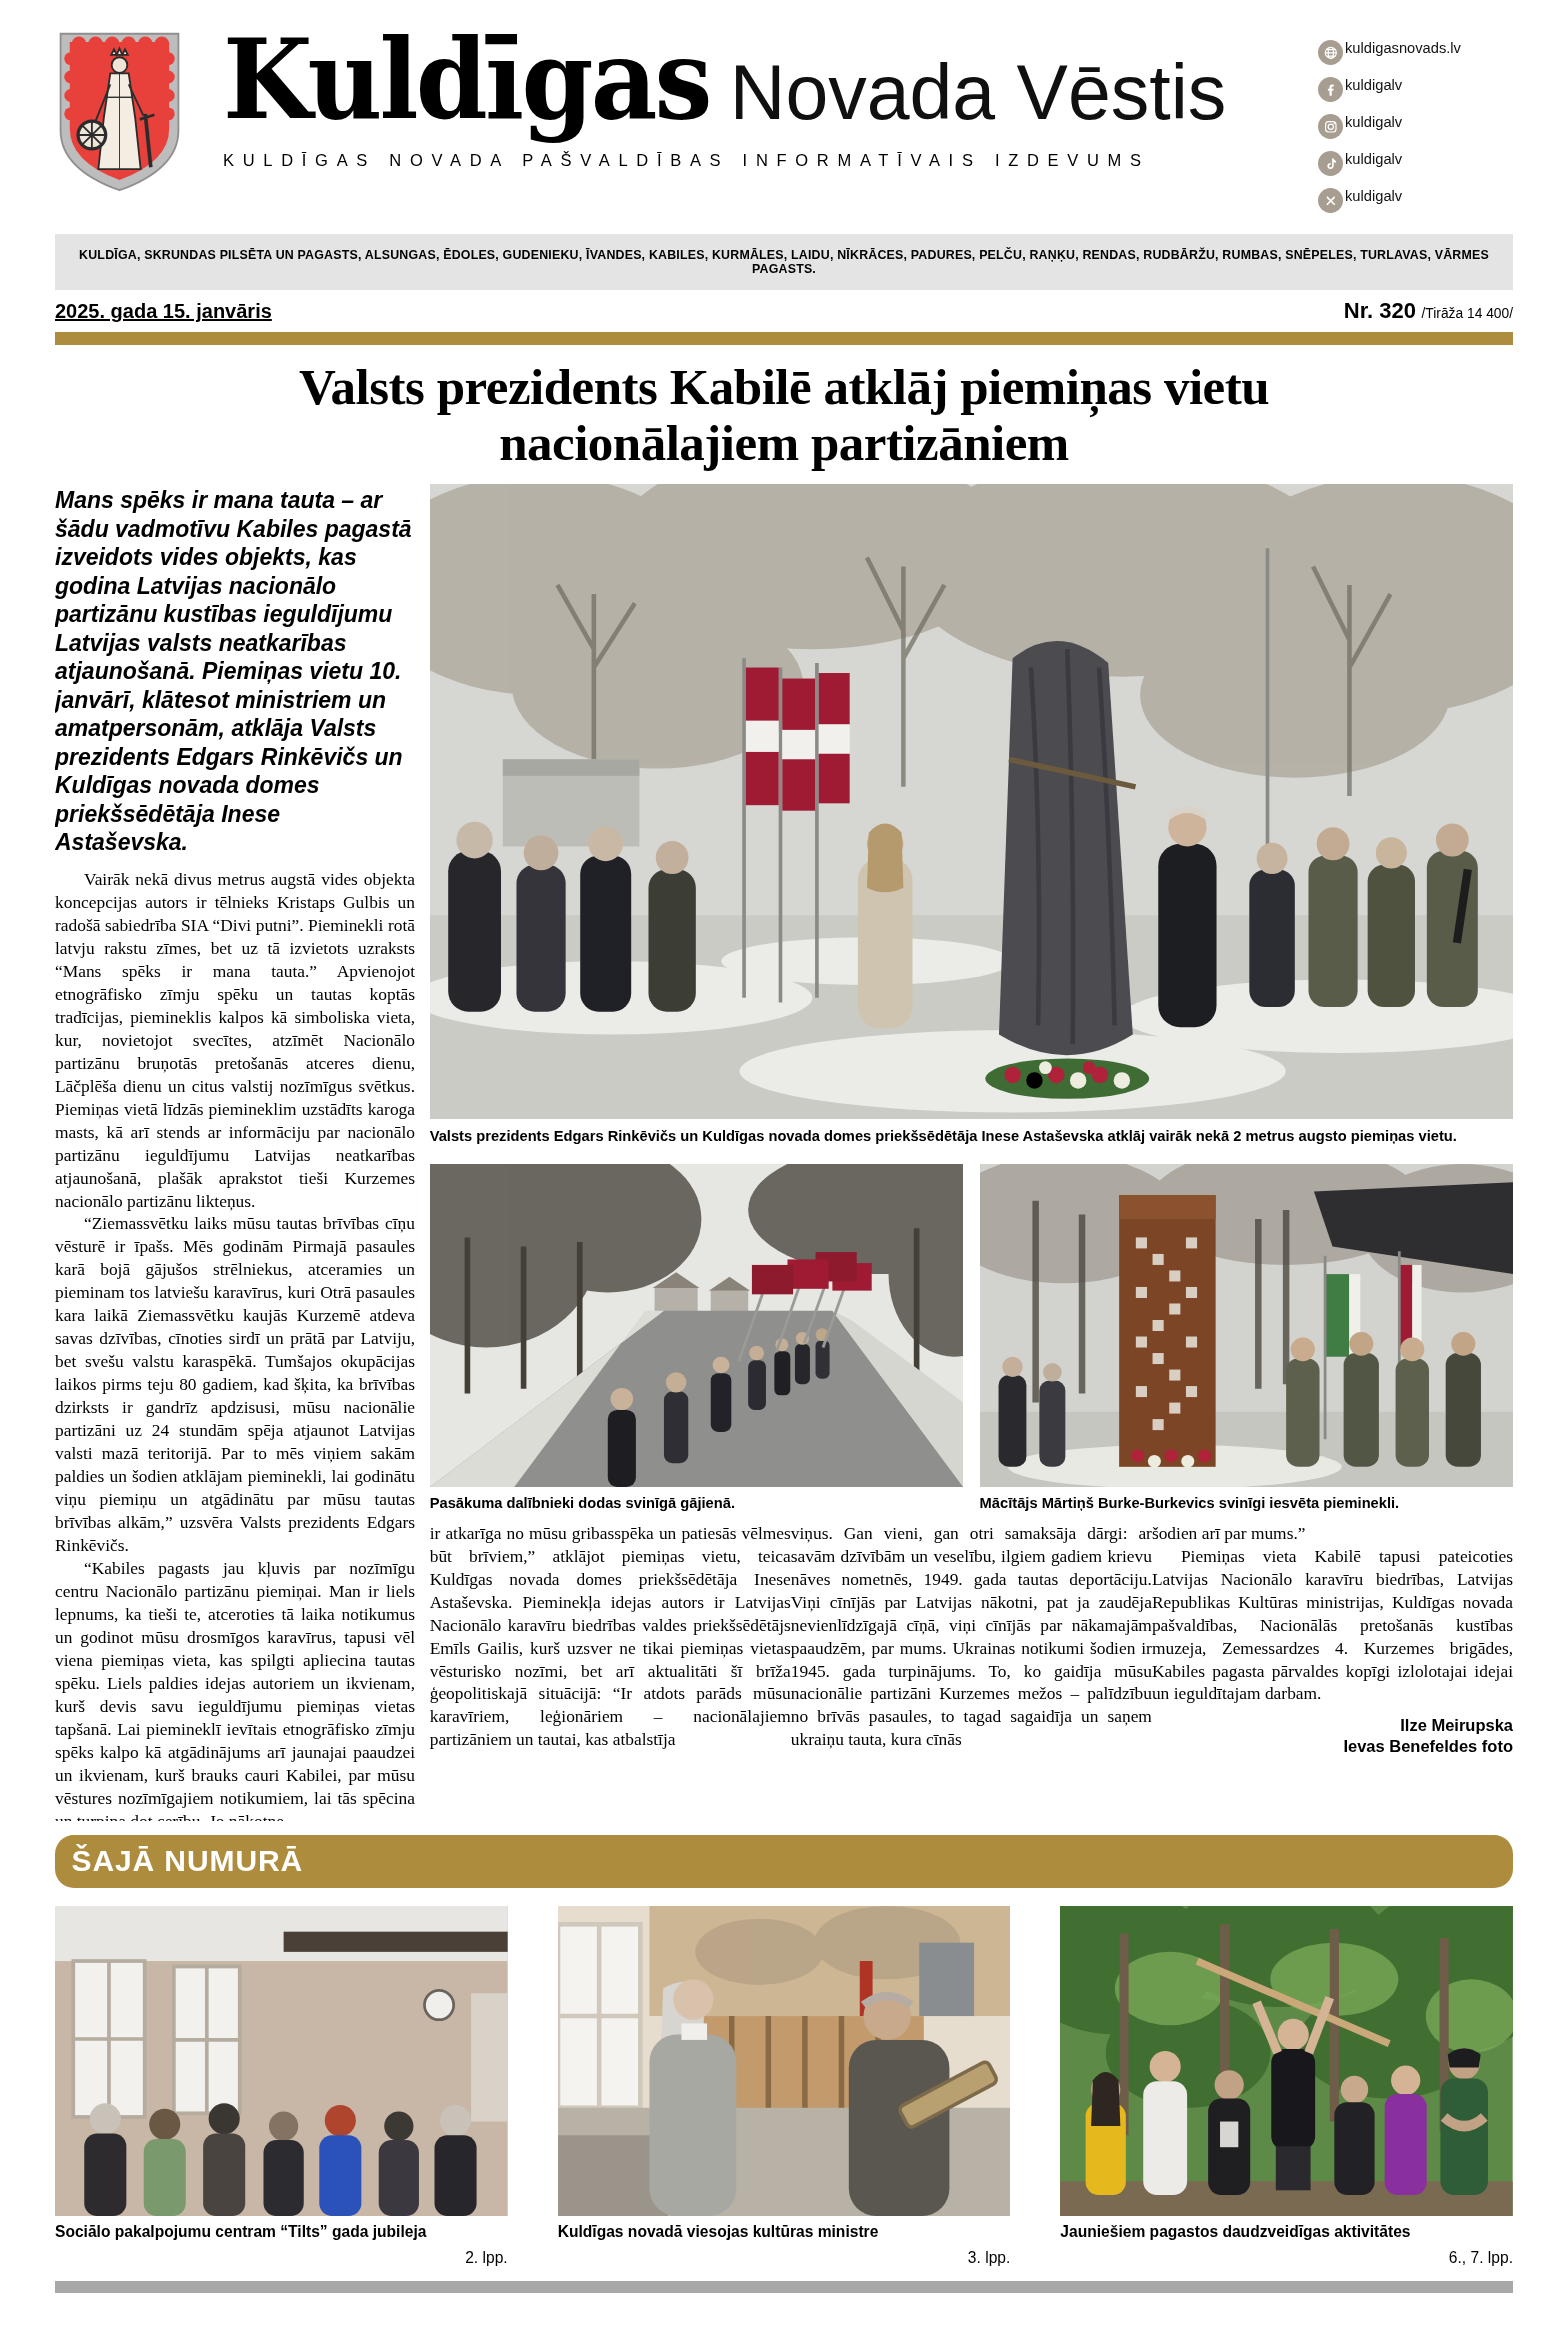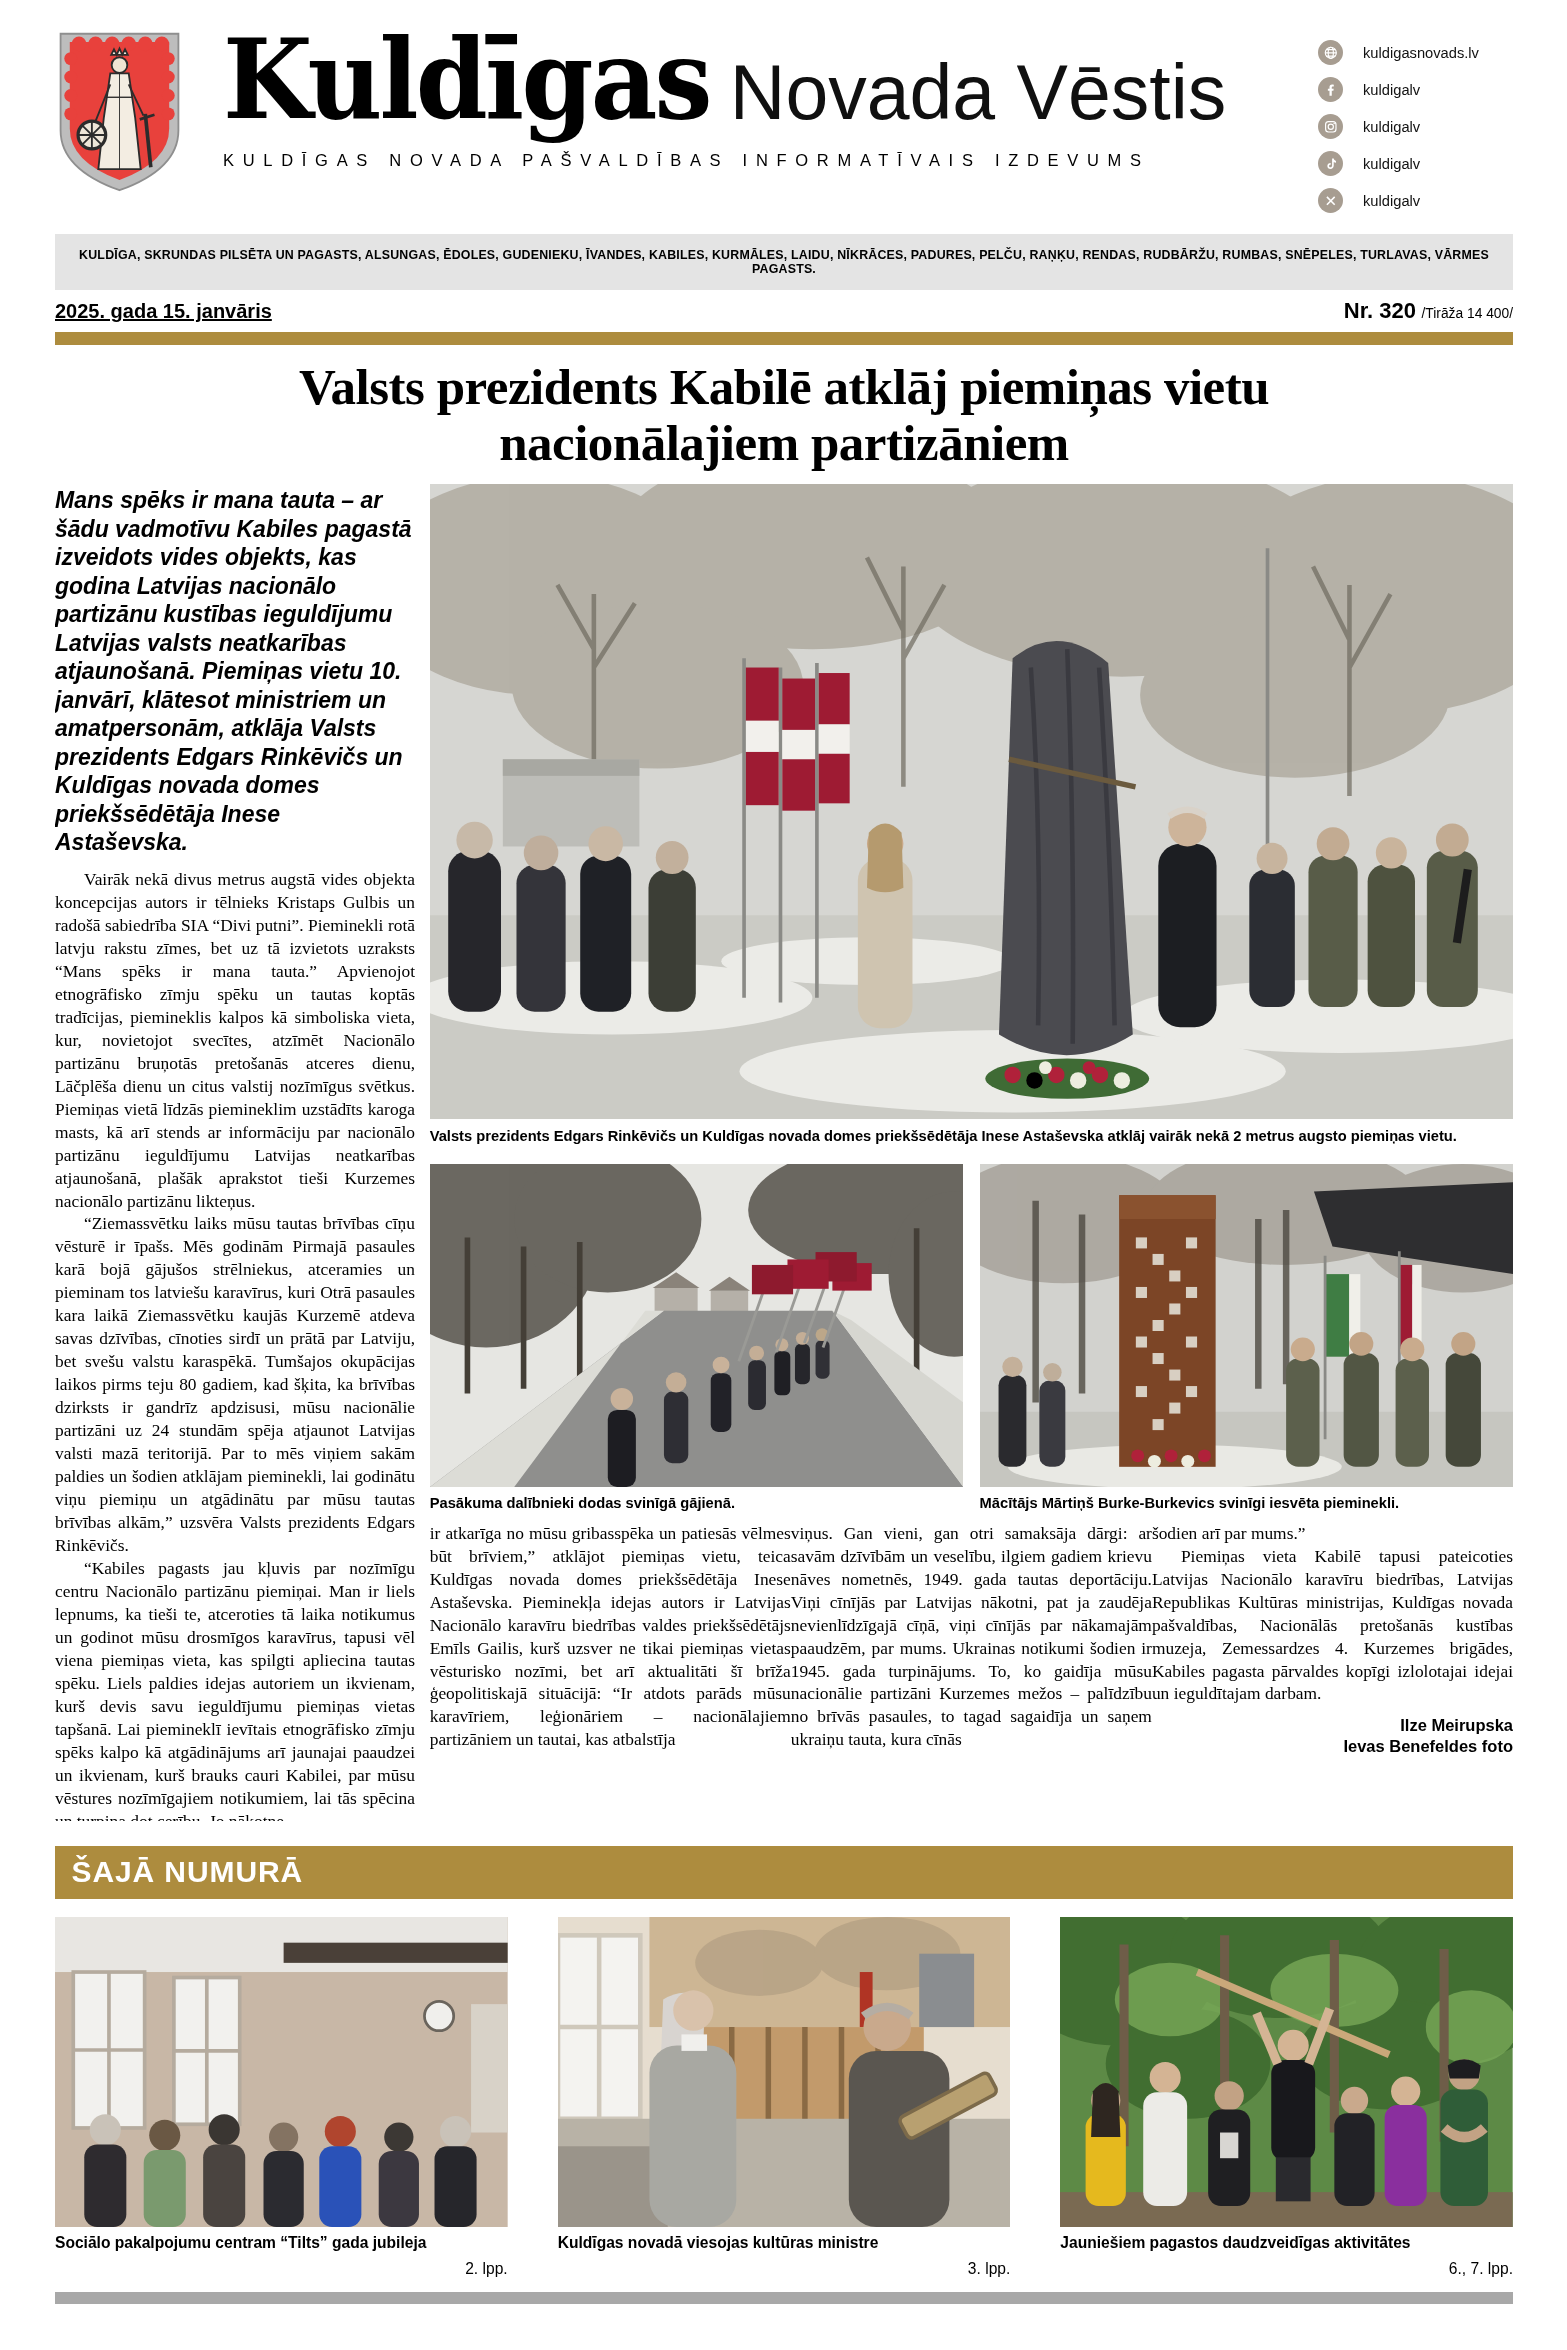--- a/index.html
+++ b/index.html
@@ -11,21 +11,21 @@
   .masthead{display:flex;align-items:flex-start;}
   .crest{flex:none;width:129px;}
   .crest svg{width:129px;height:162px;display:block;}
   .masthead-center{flex:1;padding-left:39px;min-width:0;}
   .masthead-title{display:flex;align-items:baseline;gap:20px;white-space:nowrap;line-height:1;}
   .title-blackletter{font-family:"DejaVu Serif", serif;font-weight:bold;font-size:103px;
        letter-spacing:-2.8px;transform:scaleY(1.08);transform-origin:left bottom;}
   .title-light{font-family:"Liberation Sans", sans-serif;font-weight:400;font-size:77px;color:#101010;letter-spacing:0;}
   .masthead-subtitle{margin-top:16.5px;font-size:16.5px;font-weight:500;letter-spacing:8.7px;white-space:nowrap;}
   .social{flex:none;list-style:none;margin:9.2px 0 0;padding:0;width:195px;}
-  .social li{display:flex;align-items:center;gap:20px;margin-bottom:12px;font-size:14.7px;color:#111;}
+  .social li{display:flex;align-items:flex-start;gap:2px;margin-bottom:12px;font-size:14.7px;color:#111;}
   .soc{flex:none;width:25px;height:25px;border-radius:50%;background:#a79d91;display:flex;
        align-items:center;justify-content:center;}
   .soc svg{width:15.6px;height:15.6px;display:block;}
 
   
   .regions{margin-top:9.2px;background:#e4e4e4;text-align:center;font-weight:bold;font-size:12.4px;
        padding:13.8px 5.5px;letter-spacing:0.2px;}
   .issue-row{display:flex;justify-content:space-between;align-items:baseline;margin-top:8.3px;}
   .issue-date{font-weight:bold;font-size:20px;text-decoration:underline;}
   .issue-right{display:flex;align-items:baseline;gap:5.5px;}
@@ -49,22 +49,22 @@
   .two-photos{display:flex;gap:16.5px;margin-top:18.4px;}
   .two-photos figure{margin:0;flex:1;min-width:0;}
   .three-cols{display:flex;margin-top:9px;height:264px;overflow:hidden;}
   .three-cols .tcol{flex:1;min-width:0;}
   .no-indent{text-indent:0;}
   .byline{font-weight:bold;font-size:16.5px;text-align:right;margin:11px 0 0;}
   .credit{font-weight:bold;font-size:16.5px;text-align:right;margin:1.8px 0 0;}
   figure{margin:0;}
 
   
-  .section-bar{margin-top:25px;background:#ad8c3e;color:#fff;font-weight:bold;font-size:30px;
-       letter-spacing:0.9px;padding:8.3px 16.5px 10px;}
+  .section-bar{margin-top:14px;background:#ad8c3e;color:#fff;font-weight:bold;font-size:30px;
+       letter-spacing:0.9px;padding:8.3px 16.5px 10px;border-radius:19px;}
   .issue-grid{display:flex;gap:50px;margin-top:18.4px;}
   .issue-item{flex:1;min-width:0;}
   .issue-caption{font-weight:bold;font-size:15.6px;margin-top:7.3px;}
   .issue-page{font-weight:normal;font-size:15.6px;text-align:right;margin-top:7.3px;}
   .bottom-rule{height:12px;background:#a8a8a8;margin-top:14.7px;}
 </style>
 </head>
 <body>
 
 <div class="page">

